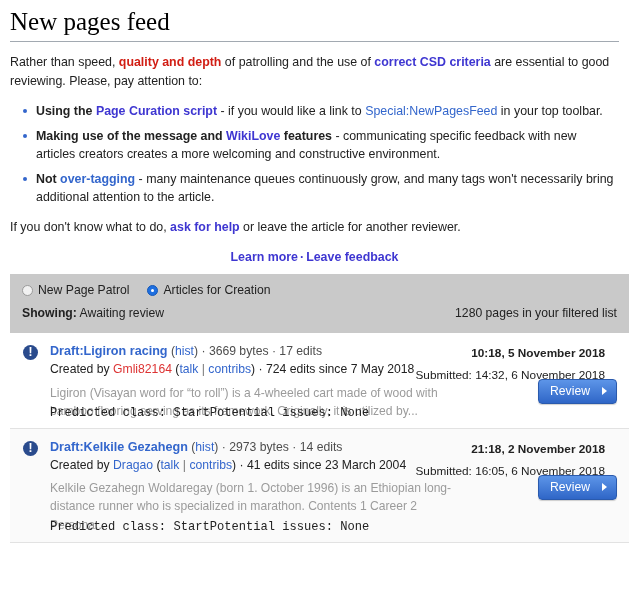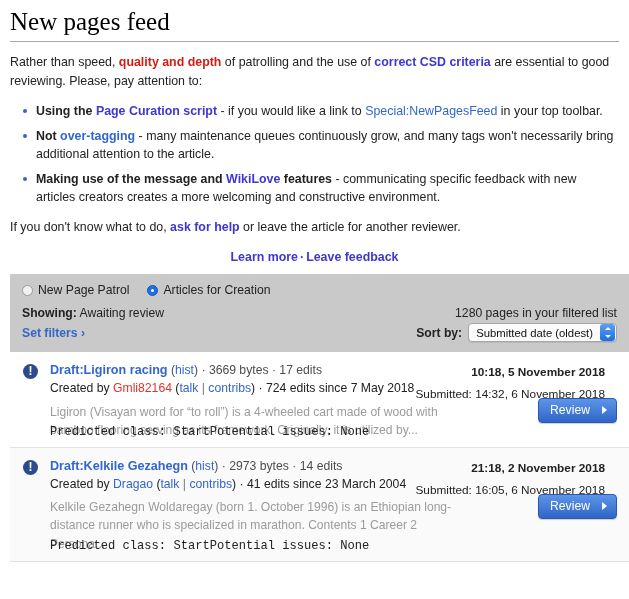--- a/index.html
+++ b/index.html
@@ -299,23 +299,23 @@
 
   <h1 class="page-title">New pages feed</h1>
   <div class="title-rule"></div>
 
   <div class="intro">
     <p><span>Rather than speed, </span><span class="red-b">quality and depth</span><span> of patrolling and the use of </span><span class="blue-b">correct CSD criteria</span><span> are essential to good reviewing. Please, pay attention to:</span></p>
 
     <ul>
       <li><b>Using the </b><a href="#" class="lnk-dark">Page Curation script</a><span> - if you would like a link to </span><a href="#" class="lnk">Special:NewPagesFeed</a><span> in your top toolbar.</span></li>
 
+      <li><b>Making use of the message and </b><a href="#" class="lnk-dark">WikiLove</a><b> features</b><span> - communicating specific feedback with new articles creators creates a more welcoming and constructive environment.</span></li>
+
       <li><b>Not </b><a href="#" class="lnk-b">over-tagging</a><span> - many maintenance queues continuously grow, and many tags won't necessarily bring additional attention to the article.</span></li>
-
-      <li><b>Making use of the message and </b><a href="#" class="lnk-dark">WikiLove</a><b> features</b><span> - communicating specific feedback with new articles creators creates a more welcoming and constructive environment.</span></li>
     </ul>
 
     <p><span>If you don't know what to do, </span><a href="#" class="lnk-dark">ask for help</a><span> or leave the article for another reviewer.</span></p>
 
   </div>
 
   <div class="learn-row">
     <a href="#">Learn more</a><span class="learn-sep">·</span><a href="#">Leave feedback</a>
   </div>
 
@@ -332,30 +332,20 @@
     </div>
 
     <div class="showing-row">
       <div class="showing-left">
         <b>Showing:</b>
         <span>Awaiting review</span>
       </div>
       <div class="count-right">1280 pages in your filtered list</div>
     </div>
 
-    <div class="sort-row">
-      <a href="#" class="setfilters">Set filters ›</a>
-      <div class="sort-right">
-        <span class="sort-label">Sort by:</span>
-        <div class="select-box">
-          <span class="select-text">Submitted date (oldest)</span>
-          <span class="stepper"></span>
-        </div>
-      </div>
-    </div>
   </div>
 
   <div class="feed">
 
     <div class="row">
       <span class="warn-icon"></span>
       <div class="row-line">
         <div>
           <a href="#" class="row-title">Draft:Ligiron racing</a>
           <span class="meta-grey"> (<a href="#" class="hist-lnk">hist</a>) <span>·</span> <span>3669 bytes</span> <span>·</span> <span>17 edits</span></span>

